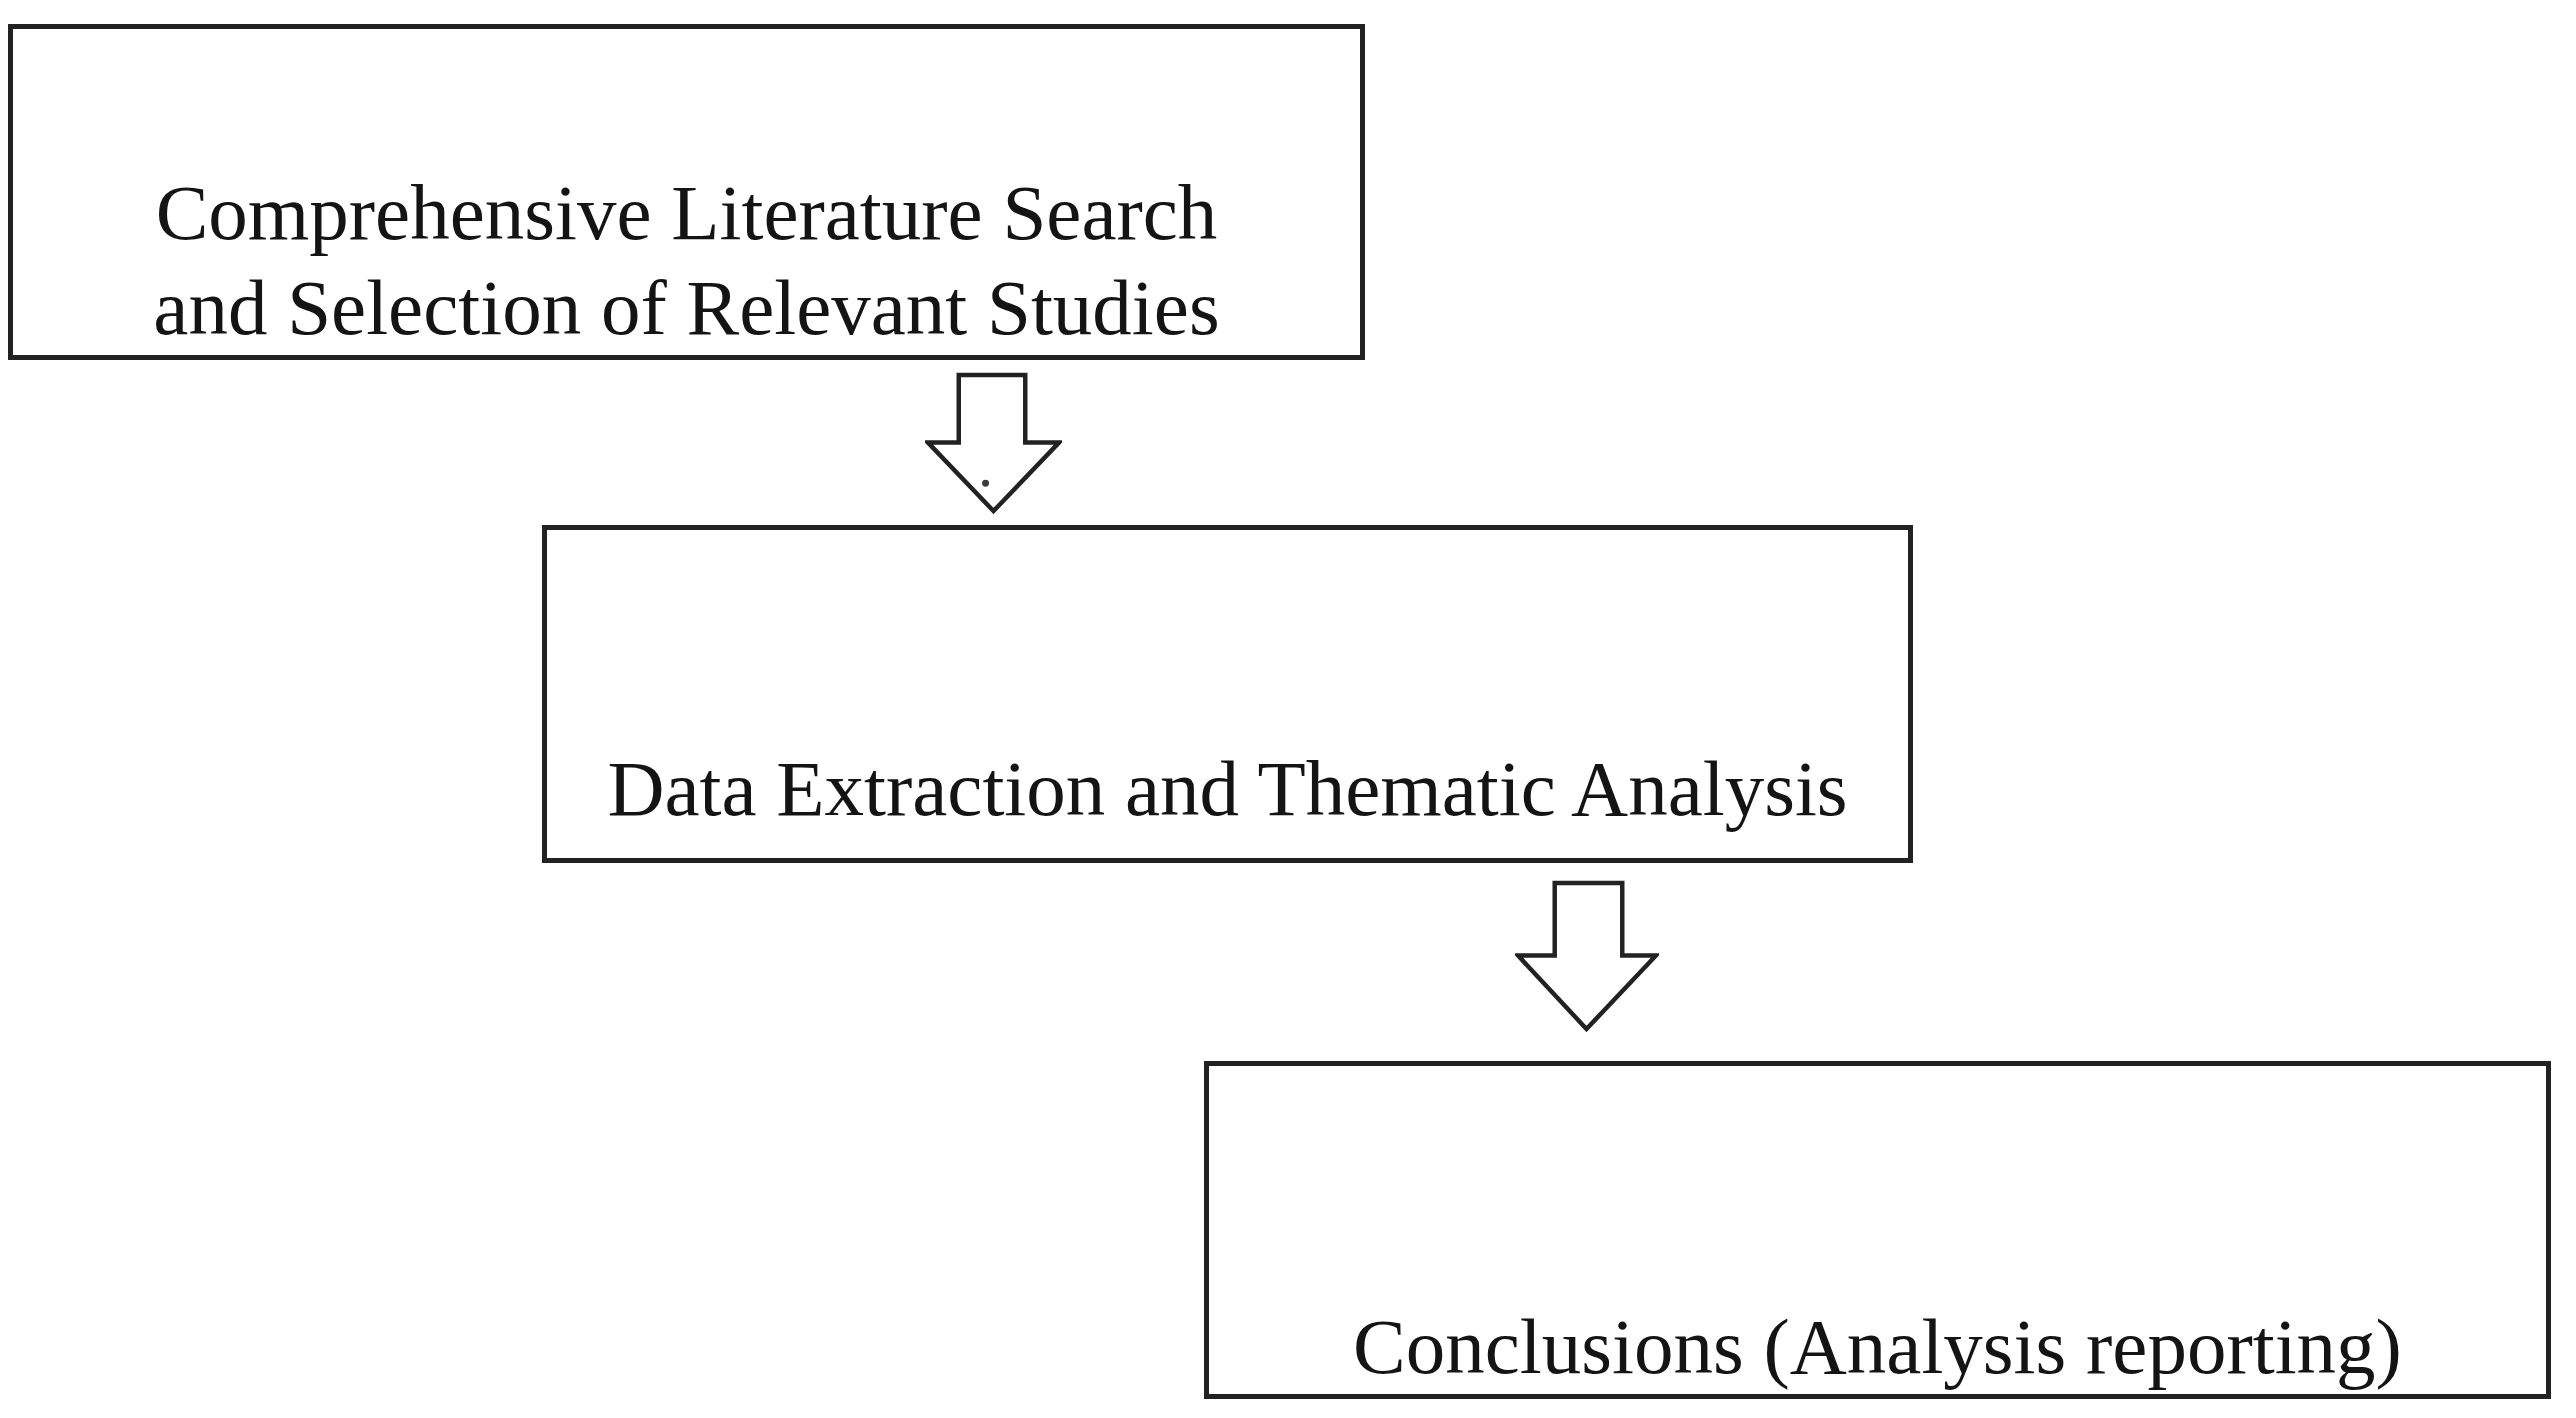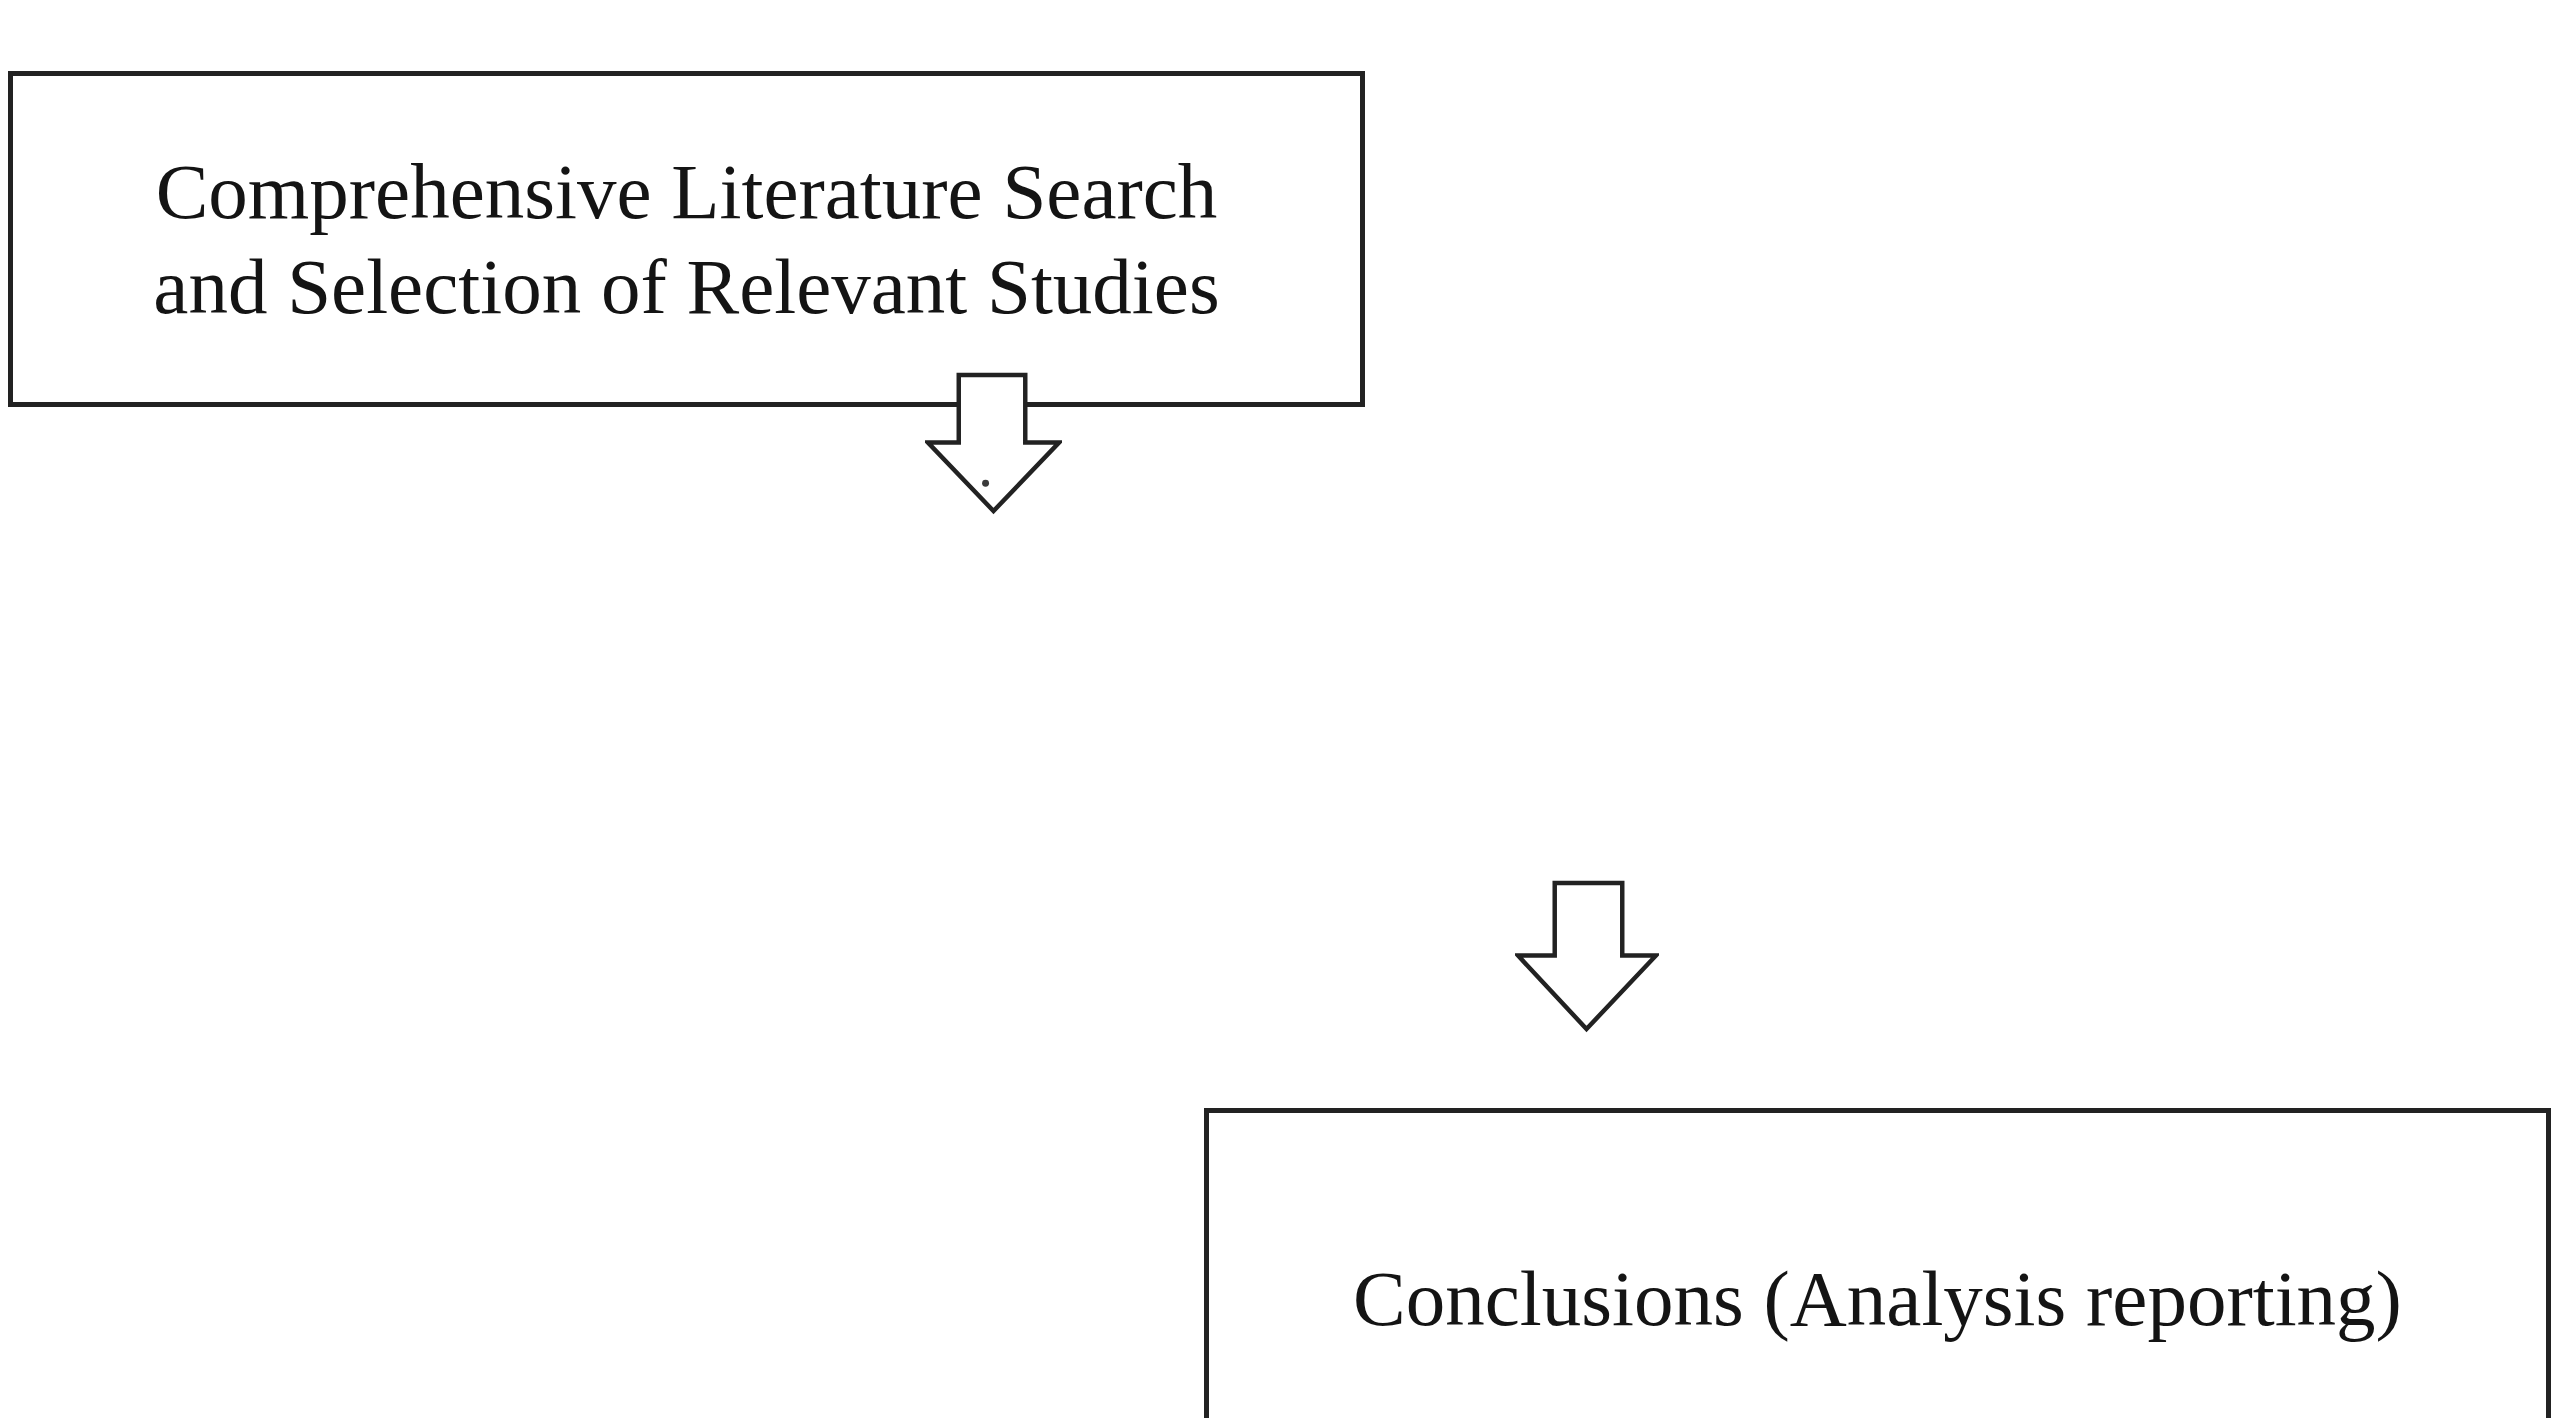--- a/index.html
+++ b/index.html
@@ -16,24 +16,23 @@
     font-family:"Liberation Serif","DejaVu Serif",serif;
     color:var(--text-color);
     overflow:hidden;
   }
   .node{
     position:absolute;
     box-sizing:border-box;
     border:5px solid var(--line-color);
     background:var(--bg-color);
     display:flex;
-    align-items:center;
+    align-items:flex-end;
     justify-content:center;
     text-align:center;
-    margin-top:47px;
   }
   .node-label{
     font-size:79px;
     line-height:95px;
     letter-spacing:0;
   }
   .node-1{left:8px;top:24px;width:1357px;height:336px;}
   .node-1 .node-label{max-width:1162px;}
   .node-2{left:542px;top:525px;width:1371px;height:338px;padding-bottom:22px;}
   .node-3{left:1204px;top:1061px;width:1347px;height:338px;padding-top:42px;}
@@ -58,20 +57,23 @@
 
   <div class="node node-1">
     <div class="node-label">Comprehensive Literature Search and Selection of Relevant Studies</div>
   </div>
 
   <svg class="arrow arrow-1" viewBox="0 0 138 144" aria-hidden="true">
     <polygon points="34,3 101,3 101,71 135,71 69,140 3,71 34,71"></polygon>
     <circle cx="61" cy="112" r="3.5"></circle>
   </svg>
 
+  <div class="node node-2">
+    <div class="node-label">Data Extraction and Thematic Analysis</div>
+  </div>
 
   <svg class="arrow arrow-2" viewBox="0 0 145 154" aria-hidden="true">
     <polygon points="40,3 108,3 108,76 142,76 72,150 3,76 40,76"></polygon>
   </svg>
 
   <div class="node node-3">
     <div class="node-label">Conclusions (Analysis reporting)</div>
   </div>
 
 </div>

